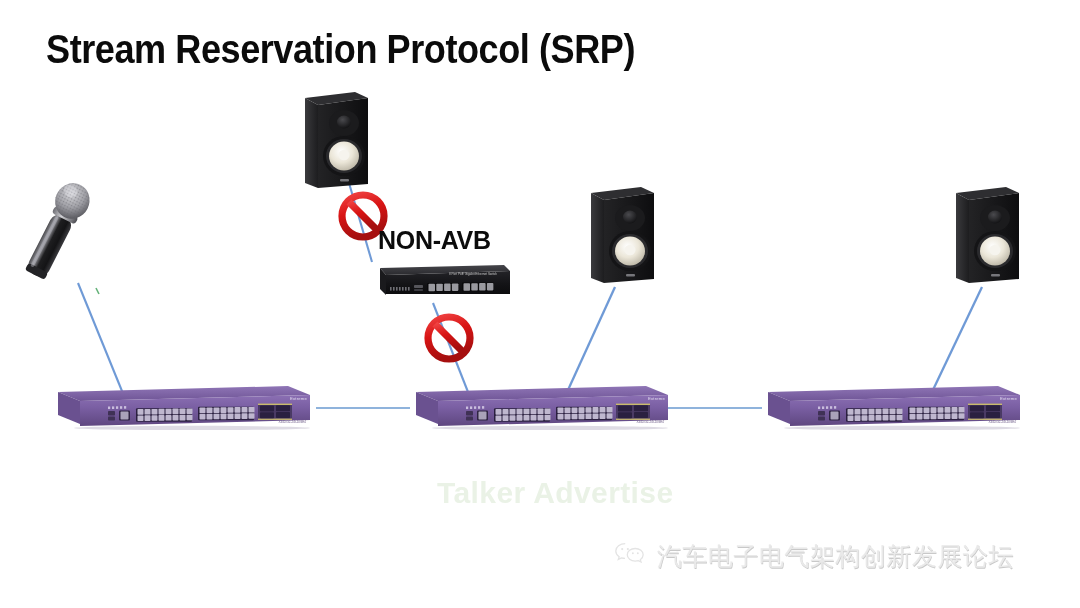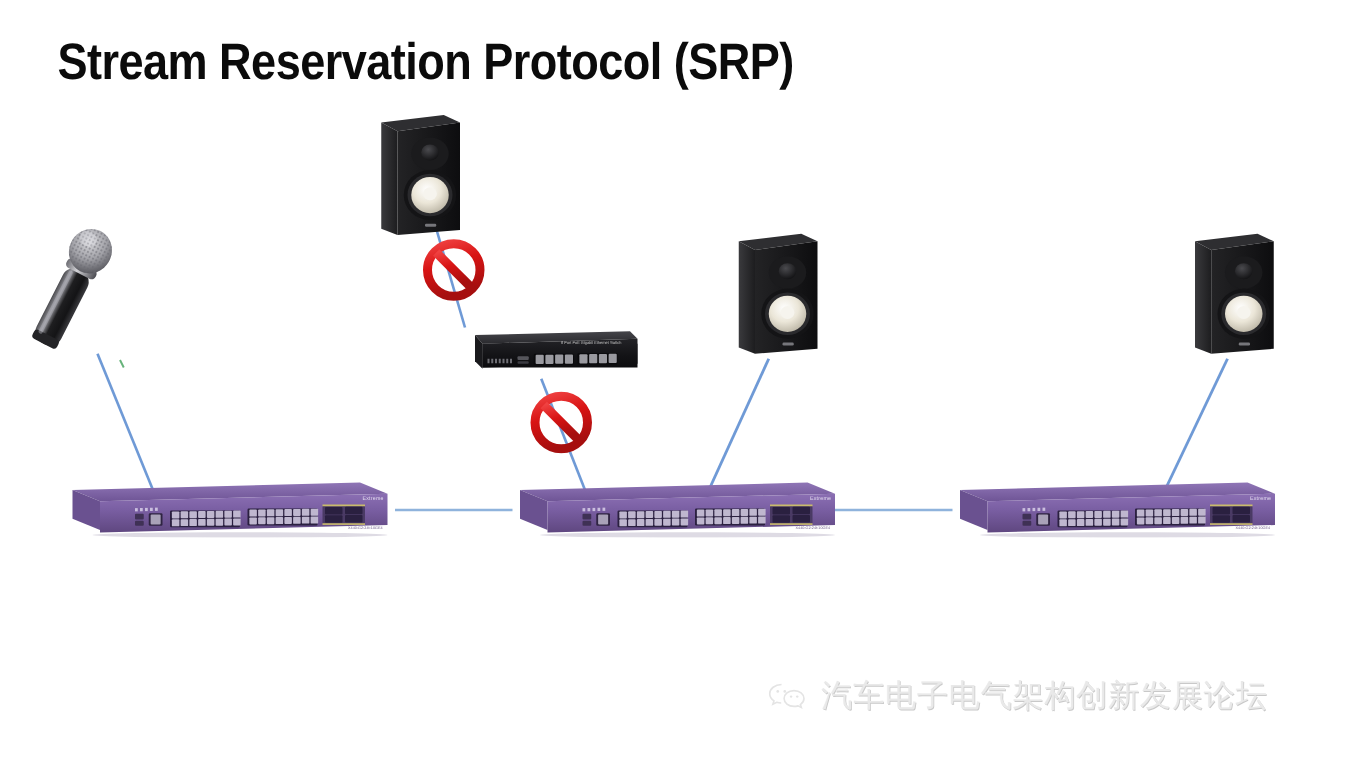--- a/index.html
+++ b/index.html
@@ -45,21 +45,21 @@
     font-weight:bold;
     font-size:30px;
     color:#eaf2e6;
     letter-spacing:0.4px;
     white-space:nowrap;
   }
 
   
   #watermark{
     left:612px;top:540px;
-    display:flex;align-items:center;gap:9px;
+    display:flex;gap:9px;
     white-space:nowrap;
   }
   #watermark .wm-text{
     font-family:"DejaVu Sans", sans-serif;
     font-size:25px;
     color:#e9e9e9;
     text-shadow:0.6px 0.6px 0px #c9c9c9, -0.4px -0.4px 0 #f7f7f7;
     letter-spacing:0.5px;
   }
   .wechat-icon{width:36px;height:26px;display:block;}
@@ -301,20 +301,21 @@
     </defs>
     <circle cx="25" cy="25" r="21" fill="none" stroke="url(#redG)" stroke-width="7.2"></circle>
     <line x1="11" y1="11" x2="39" y2="39" stroke="url(#redG)" stroke-width="7.2" stroke-linecap="butt"></line>
   </svg>
 
   <svg class="abs noentry" id="no2" viewBox="0 0 50 50">
     <circle cx="25" cy="25" r="21" fill="none" stroke="url(#redG)" stroke-width="7.2"></circle>
     <line x1="11" y1="11" x2="39" y2="39" stroke="url(#redG)" stroke-width="7.2" stroke-linecap="butt"></line>
   </svg>
 
+  <div class="abs" id="nonavb">NON-AVB</div>
 
   <div class="abs pswitch" id="sw1">
     <svg viewBox="0 0 262 48" style="width:262px;height:48px;display:block;">
       <defs>
         <linearGradient id="pTop" x1="0" y1="0" x2="0" y2="1">
           <stop offset="0%" stop-color="#8f75b6"></stop>
             <stop offset="100%" stop-color="#6f5596"></stop>
         </linearGradient>
         <linearGradient id="pFace" x1="0" y1="0" x2="0" y2="1">
           <stop offset="0%" stop-color="#8b6fb3"></stop>
@@ -529,20 +530,21 @@
           <rect x="224" y="23.3" width="14" height="6" rx="0.8"></rect>
         <rect x="208" y="30.2" width="14" height="6" rx="0.8"></rect>
           <rect x="224" y="30.0" width="14" height="6" rx="0.8"></rect>
       </g>
       <ellipse cx="140" cy="46" rx="118" ry="2.2" fill="#6a5a86" opacity="0.22"></ellipse>
     </svg>
     <div class="sw-logo">Extreme</div>
     <div class="sw-model">X440-G2-24t-10GE4</div>
   </div>
 
+  <div class="abs" id="talker">Talker Advertise</div>
 
   <div class="abs" id="watermark">
     <svg class="wechat-icon" viewBox="0 0 40 30">
       <g fill="none" stroke="#e4e4e4" stroke-width="1.5">
         <path d="M14.5 4.2C8.4 4.2 3.6 8 3.6 12.7c0 2.6 1.5 5 3.9 6.6l-1 3.1 3.6-1.8c1.3 .4 2.7 .6 4.1 .6"></path>
       </g>
       <circle cx="11" cy="10.5" r="1.25" fill="#e4e4e4"></circle>
       <circle cx="17.5" cy="10.5" r="1.25" fill="#e4e4e4"></circle>
       <g fill="none" stroke="#e4e4e4" stroke-width="1.5">
         <path d="M26 9.8c5.2 0 9.2 3.3 9.2 7.3 0 2.2-1.3 4.2-3.3 5.6l.85 2.7-3.1-1.5c-1.1 .3-2.3 .5-3.6 .5-5.2 0-9.2-3.3-9.2-7.3S20.8 9.8 26 9.8z"></path>

